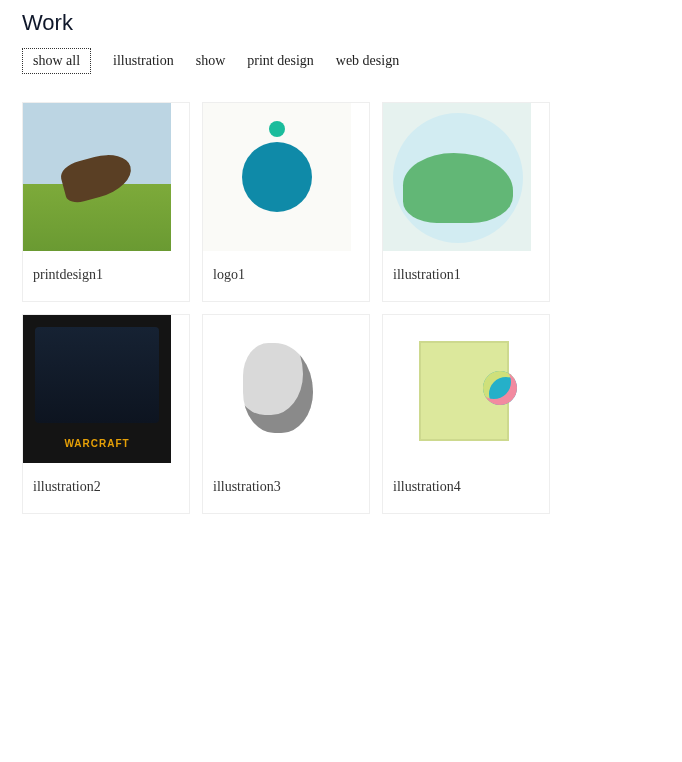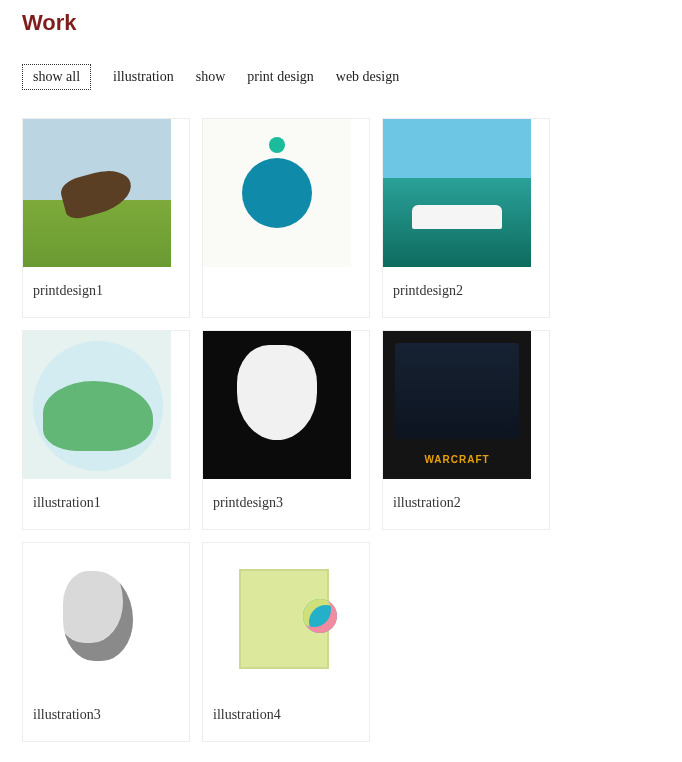--- a/index.html
+++ b/index.html
@@ -5,24 +5,24 @@
   * { box-sizing: border-box; margin: 0; padding: 0; }
   body {
     font-family: Georgia, "Times New Roman", serif;
     background: #ffffff;
     width: 682px;
     padding: 10px 22px 22px 22px;
     color: #111;
   }
   h2.section-title {
     font-family: "Helvetica Neue", Helvetica, Arial, sans-serif;
-    font-weight: 700;
+    font-weight: 400;
     font-size: 22px;
-    color: #7f1d1d;
-    margin-bottom: 28px;
+    color: #0f172a;
+    margin-bottom: 12px;
   }
   .filters {
     display: flex;
     gap: 22px;
     align-items: center;
     margin-bottom: 28px;
     font-size: 14px;
     color: #222;
   }
   .filter {
@@ -141,32 +141,25 @@
     <span class="filter">web design</span>
   </div>
 
 <div class="grid" id="grid">
     <div class="card">
       <div class="thumb thumb-eagle"></div>
       <div class="caption">printdesign1</div>
     </div>
     <div class="card">
       <div class="thumb thumb-robot"></div>
-    </div>
-    <div class="card">
-      <div class="thumb thumb-boat"></div>
-      <div class="caption">printdesign2</div>
+      <div class="caption">logo1</div>
     </div>
     <div class="card">
       <div class="thumb thumb-hills"></div>
       <div class="caption">illustration1</div>
-    </div>
-    <div class="card">
-      <div class="thumb thumb-cat"></div>
-      <div class="caption">printdesign3</div>
     </div>
     <div class="card">
       <div class="thumb thumb-wow"></div>
       <div class="caption">illustration2</div>
     </div>
     <div class="card">
       <div class="thumb thumb-ink"></div>
       <div class="caption">illustration3</div>
     </div>
     <div class="card">

